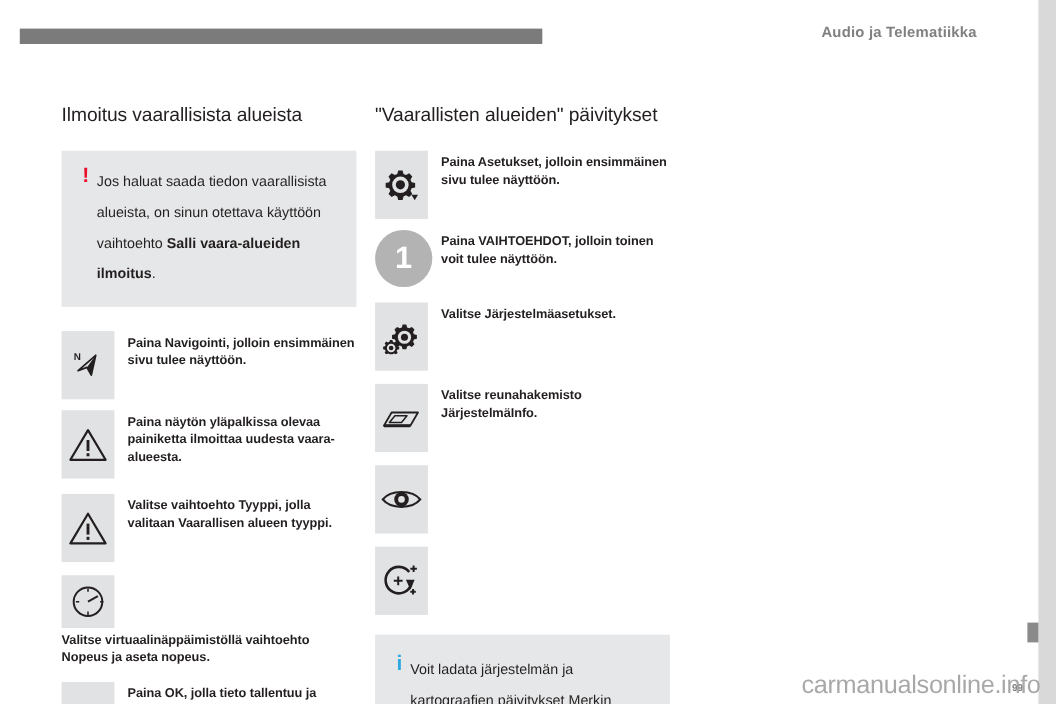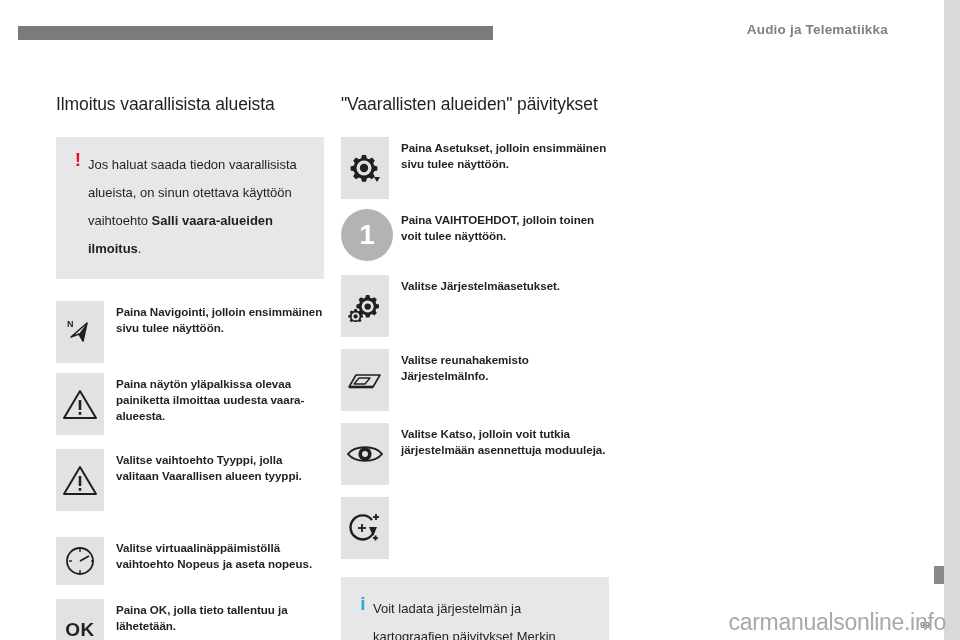--- a/index.html
+++ b/index.html
@@ -226,21 +226,21 @@
     <div class="icon-box tall">
       <svg width="36" height="32" viewBox="0 0 36 32">
         <path d="M18 3 L34 30 L2 30 Z" fill="none" stroke="#231f20" stroke-width="2" stroke-linejoin="round"></path>
         <rect x="16.7" y="12" width="2.6" height="10" fill="#231f20"></rect>
         <rect x="16.7" y="24" width="2.6" height="2.8" fill="#231f20"></rect>
       </svg>
     </div>
     <div class="step-text">Valitse vaihtoehto Tyyppi, jolla valitaan Vaarallisen alueen tyyppi.</div>
   </div>
 
-  <div class="step" style="margin-top:26px;">
+  <div class="step" style="margin-top:12px;flex-direction:column;">
     <div class="icon-box">
       <svg width="34" height="34" viewBox="0 0 34 34">
         <circle cx="17" cy="17" r="13" fill="none" stroke="#231f20" stroke-width="1.8"></circle>
         <line x1="17" y1="17" x2="26" y2="12" stroke="#231f20" stroke-width="1.8"></line>
         <line x1="17" y1="5" x2="17" y2="8" stroke="#231f20" stroke-width="1.4"></line>
         <line x1="6" y1="17" x2="9" y2="17" stroke="#231f20" stroke-width="1.4"></line>
         <line x1="28" y1="17" x2="31" y2="17" stroke="#231f20" stroke-width="1.4"></line>
         <line x1="17" y1="26" x2="17" y2="29" stroke="#231f20" stroke-width="1.4"></line>
       </svg>
     </div>
@@ -311,21 +311,20 @@
   </div>
 
   <div class="step" style="margin-top:12px;">
     <div class="icon-box tall">
       <svg width="38" height="24" viewBox="0 0 38 24">
         <path d="M2 12 C9 3, 29 3, 36 12 C29 21, 9 21, 2 12 Z" fill="none" stroke="#231f20" stroke-width="2"></path>
         <circle cx="19" cy="12" r="6.6" fill="#231f20"></circle>
         <circle cx="19" cy="12" r="3" fill="#e1e2e3"></circle>
       </svg>
     </div>
-    <div class="step-text">Valitse Katso, jolloin voit tutkia järjestelmään asennettuja moduuleja.</div>
   </div>
 
   <div class="step" style="margin-top:12px; margin-bottom:18px;">
     <div class="icon-box tall">
       <svg width="36" height="34" viewBox="0 0 36 34">
         <path d="M25 9 A12 12 0 1 0 27 20" fill="none" stroke="#231f20" stroke-width="2.4"></path>
         <path d="M22 16 L30 16 L26 25 Z" fill="#231f20"></path>
         <g stroke="#231f20" stroke-width="1.8">
           <line x1="11" y1="17" x2="19" y2="17"></line>
             <line x1="15" y1="13" x2="15" y2="21"></line>

